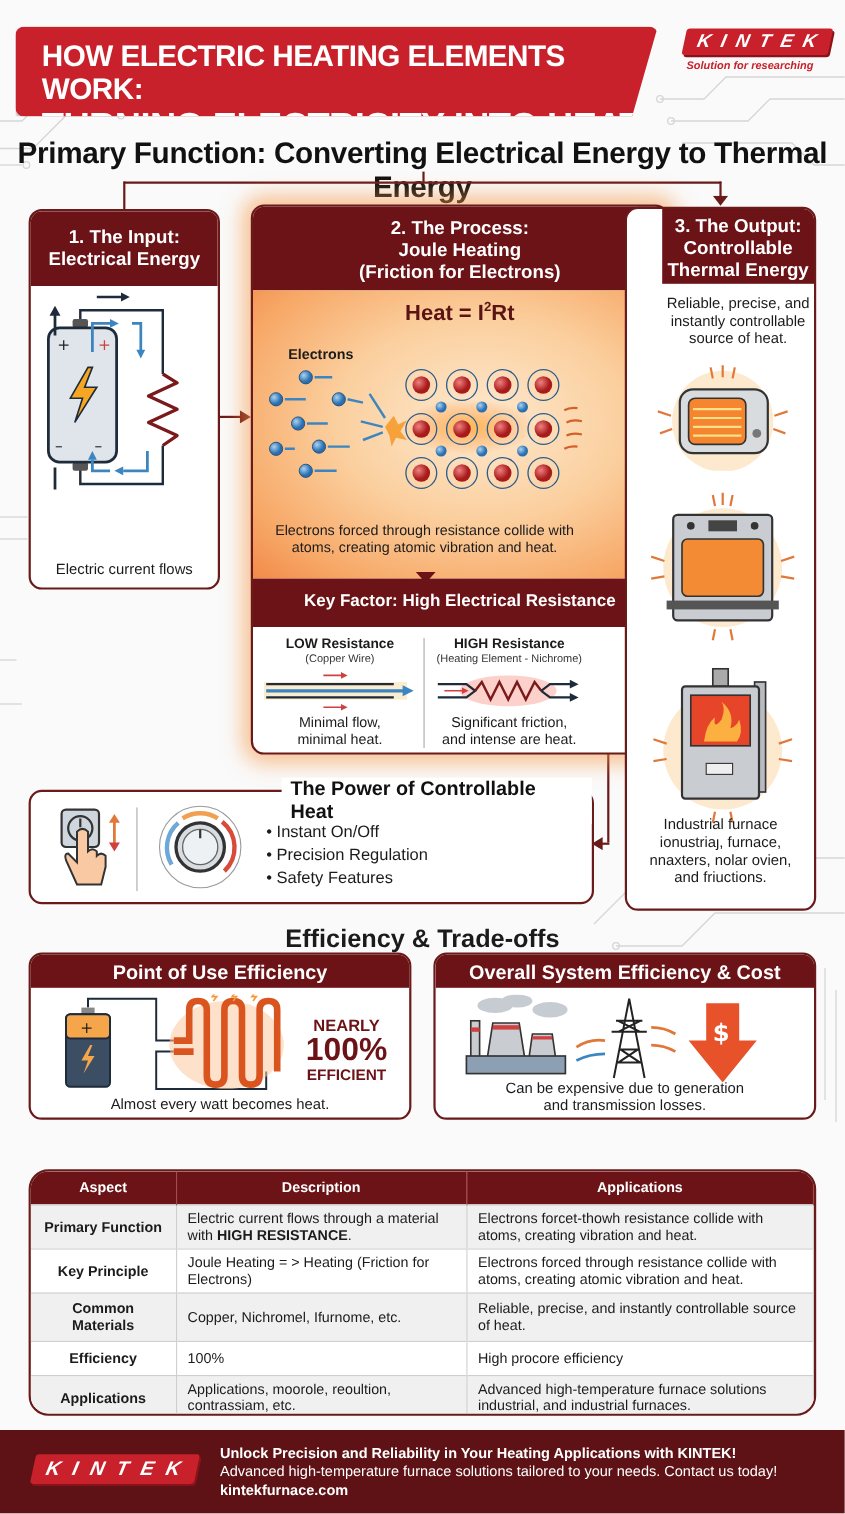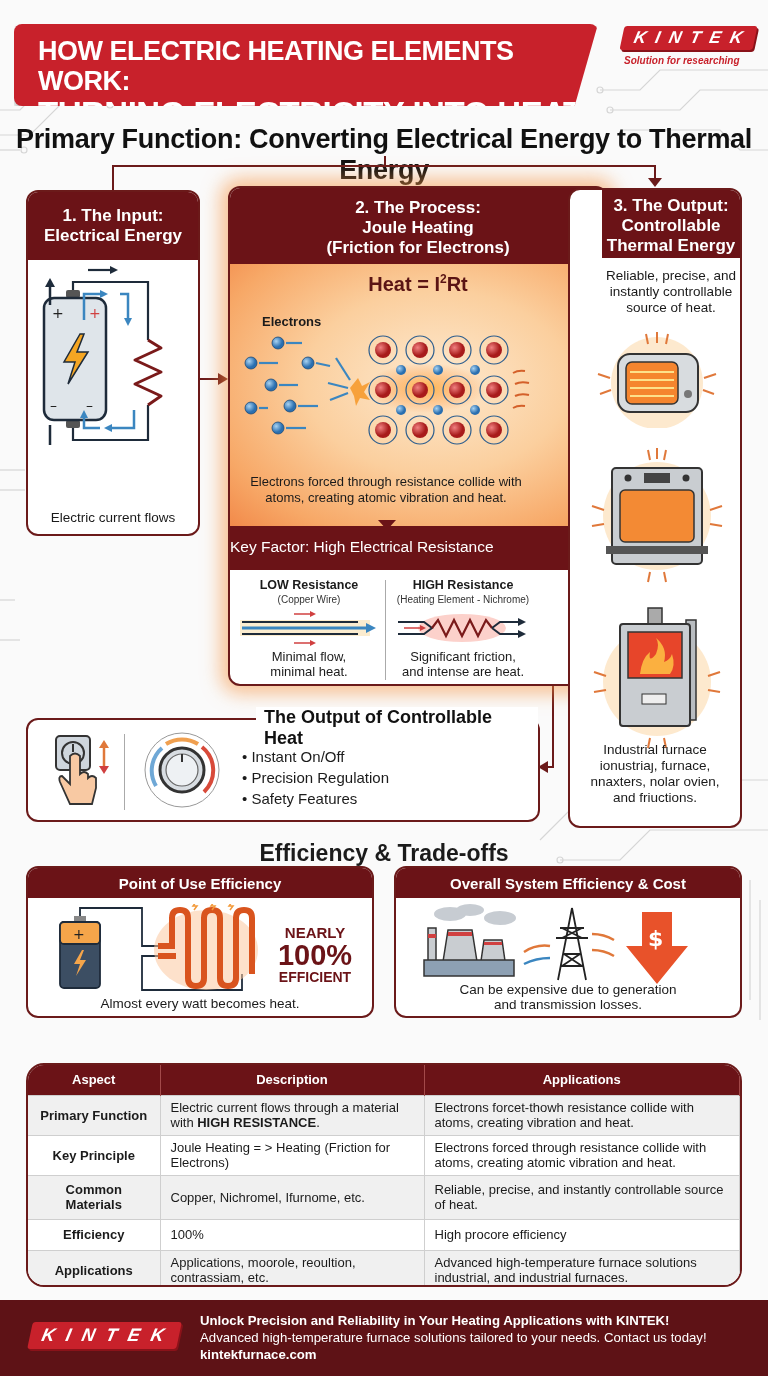--- a/index.html
+++ b/index.html
@@ -74,22 +74,22 @@
     position: absolute; left: 0; top: 76px; width: 100%; height: 262px;
     background: radial-gradient(ellipse at 55% 45%, #fde9cf 0%, #fbcf9e 45%, #f7a867 80%, #f28a4a 100%);
   }
   .formula { position: absolute; left: 0; top: 84px; width: 100%; text-align: center;
              font-size: 20px; font-weight: bold; color: #5a1414; }
   .formula sup { font-size: 12px; }
   .electrons-label { position: absolute; left: 32px; top: 126px; font-size: 13px; font-weight: bold; }
   .process-caption { position: absolute; left: 8px; top: 286px; width: 296px; font-size: 13px; line-height: 16px; text-align: center; }
   .keyfactor-head {
     position: absolute; left: 0; top: 338px; width: 100%; height: 44px;
-    background: #6b1317; color: #fff; font-weight: normal; font-size: 15.5px;
-    text-align: left; padding-top: 12px;
+    background: #6b1317; color: #fff; font-weight: bold; font-size: 15.5px;
+    text-align: center; padding-top: 12px;
   }
   .kf-tri {
     position: absolute; left: 148px; top: 332px; width: 0; height: 0;
     border-left: 9px solid transparent; border-right: 9px solid transparent; border-top: 10px solid #6b1317;
   }
   .kf-col { position: absolute; top: 390px; width: 150px; text-align: center; }
   .kf-col .t { font-size: 12.5px; font-weight: bold; }
   .kf-col .s { font-size: 10px; color: #333; margin-top: 2px; }
   .kf-col .c { font-size: 13px; line-height: 15px; margin-top: 44px; }
   .kf-div { position: absolute; left: 155px; top: 392px; width: 1px; height: 100px; background: #aaa; }
@@ -101,21 +101,21 @@
               border: 2px solid #6b1a1a; border-radius: 12px; background: #fff; }
   .ctrl-title { position: absolute; left: 228px; top: -13px; background: #fff; padding: 0 8px;
                 font-size: 18px; font-weight: bold; color: #111; }
   .ctrl-list { position: absolute; left: 214px; top: 26px; font-size: 15px; line-height: 21px; }
   .ctrl-list div::before { content: "• "; }
 
   .eff-heading { left: 0; top: 840px; width: 768px; text-align: center; font-size: 23px; font-weight: bold; }
 
   .e1 { left: 26px; top: 866px; width: 348px; height: 152px; }
   .e2 { left: 394px; top: 866px; width: 348px; height: 152px; }
-  .e-head { height: 30px; font-size: 15px; padding-top: 6px; }
+  .e-head { height: 30px; font-size: 18px; padding-top: 6px; }
   .nearly { position: absolute; left: 242px; top: 56px; width: 90px; text-align: center; color: #6b1317; font-weight: bold; }
   .nearly .a { font-size: 15px; }
   .nearly .b { font-size: 29px; line-height: 28px; }
   .nearly .c { font-size: 14px; }
   .e-cap { position: absolute; left: 0; width: 100%; text-align: center; font-size: 13.5px; line-height: 15px; }
 
   
   .tbl-wrap { left: 26px; top: 1063px; width: 716px; height: 224px;
               border: 2px solid #6b1a1a; border-radius: 18px; overflow: hidden; background: #fff; }
   table { border-collapse: collapse; width: 100%; font-size: 13px; }
@@ -433,21 +433,21 @@
   </svg>
   <div class="panel-text" style="position:absolute;left:0;top:552px;width:100%">
     <div>Industrial furnace</div>
     <div>ionustriaȷ, furnace,</div>
     <div>nnaxters, nolar ovien,</div>
     <div>and friuctions.</div>
   </div>
 </div>
 
 <div class="abs ctrl-box">
-  <div class="ctrl-title">The Output of Controllable Heat</div>
+  <div class="ctrl-title">The Power of Controllable Heat</div>
   <svg style="position:absolute;left:24px;top:12px" width="60" height="80" viewBox="0 0 60 80">
     <rect x="4" y="4" width="34" height="34" rx="4" fill="#cfd6dd" stroke="#333" stroke-width="2"></rect>
     <circle cx="21" cy="21" r="11" fill="none" stroke="#333" stroke-width="2"></circle>
       <line x1="21" y1="12" x2="21" y2="20" stroke="#333" stroke-width="2"></line>
     <path d="M18 24 L18 52 L10 44 Q6 44 8 50 L18 72 L40 72 L44 56 L44 46 Q40 42 36 46 L36 42 Q32 38 28 42 L28 24 Q23 19 18 24 Z" fill="#f8c9a3" stroke="#333" stroke-width="1.8"></path>
     <line x1="52" y1="14" x2="52" y2="36" stroke="#e0783a" stroke-width="2.5"></line>
       <polygon points="47,16 52,8 57,16" fill="#e0783a"></polygon>
       <polygon points="47,34 52,42 57,34" fill="#d04040"></polygon>
   </svg>
   <div style="position:absolute;left:96px;top:14px;width:1px;height:76px;background:#aaa"></div>

